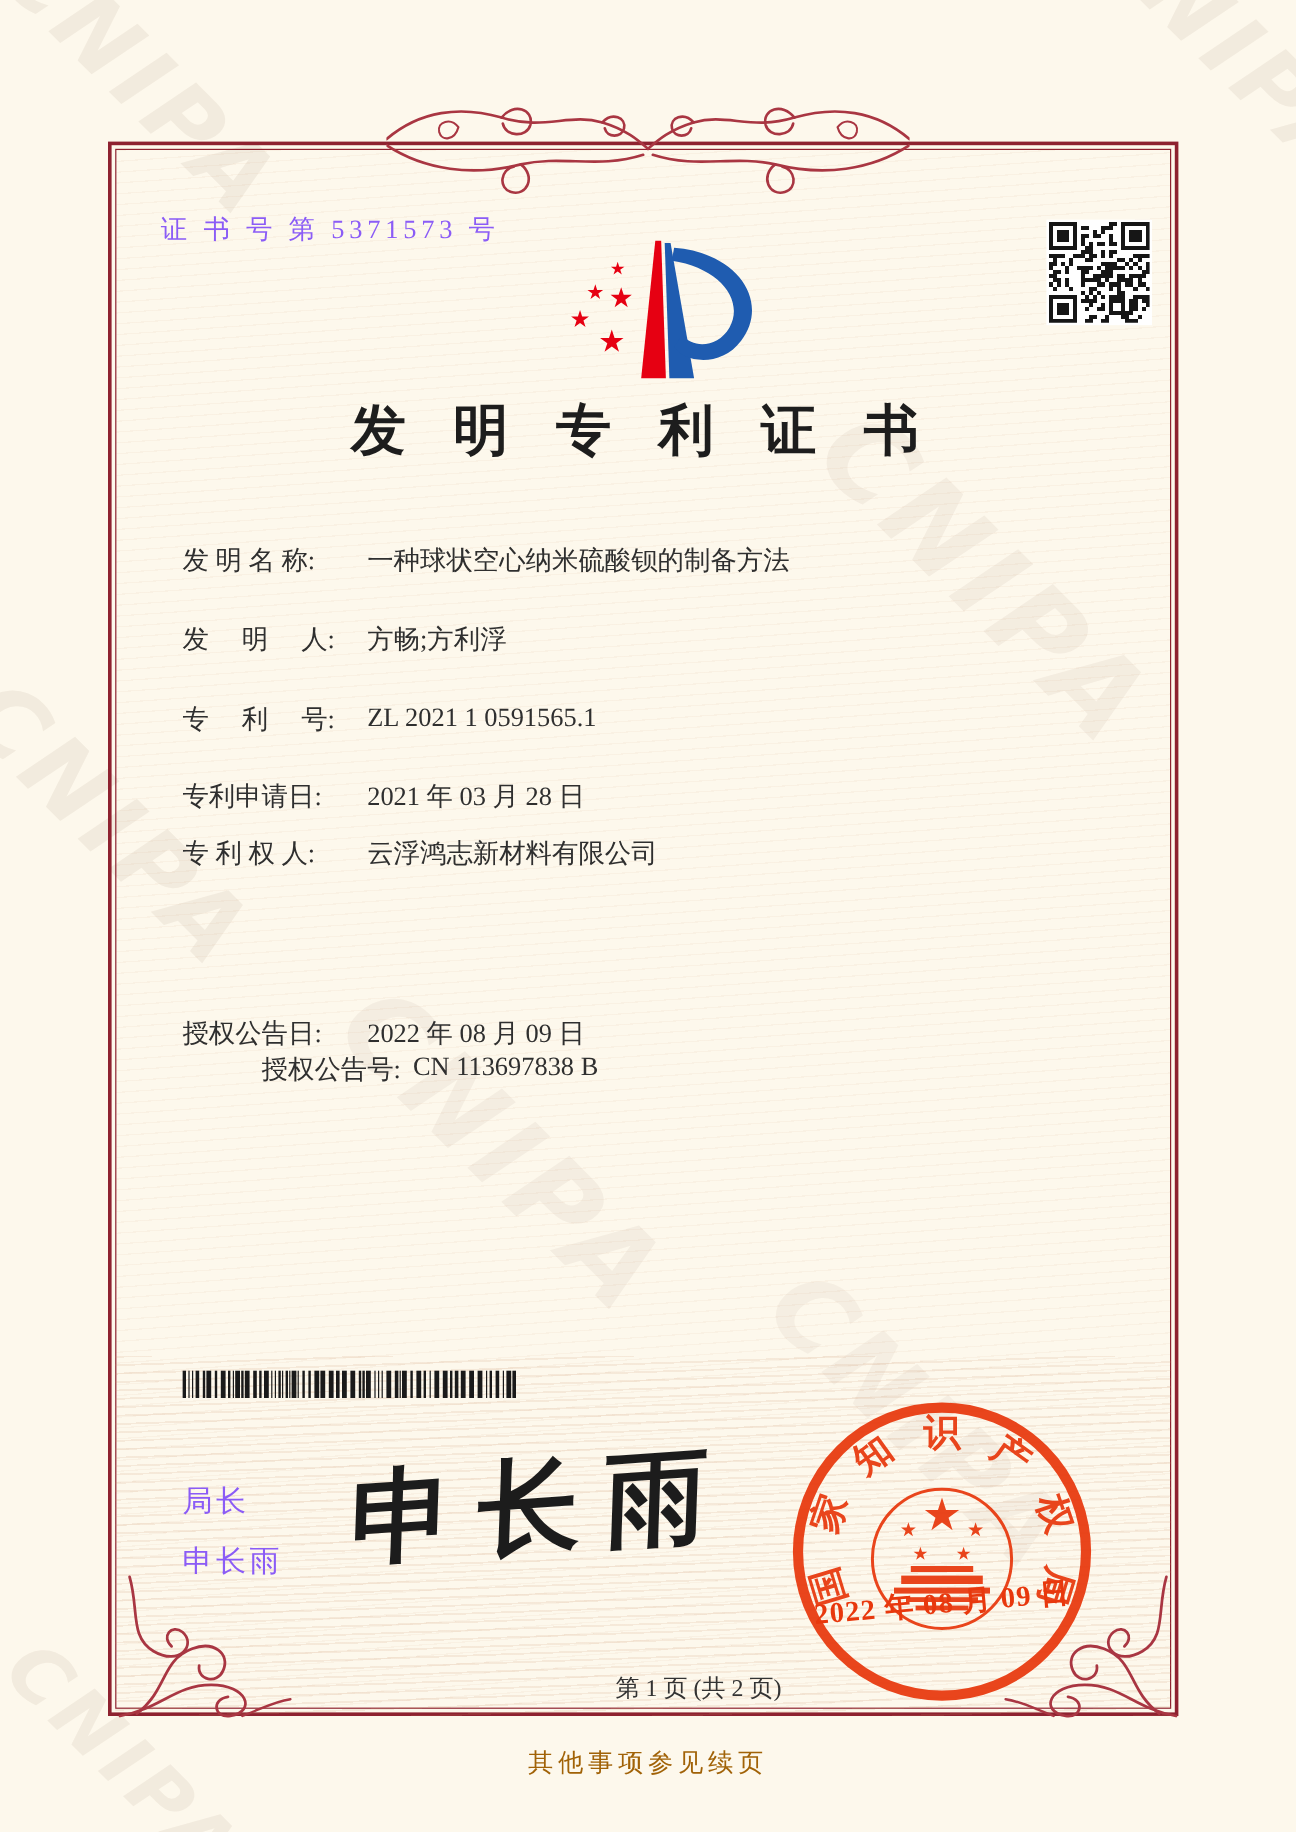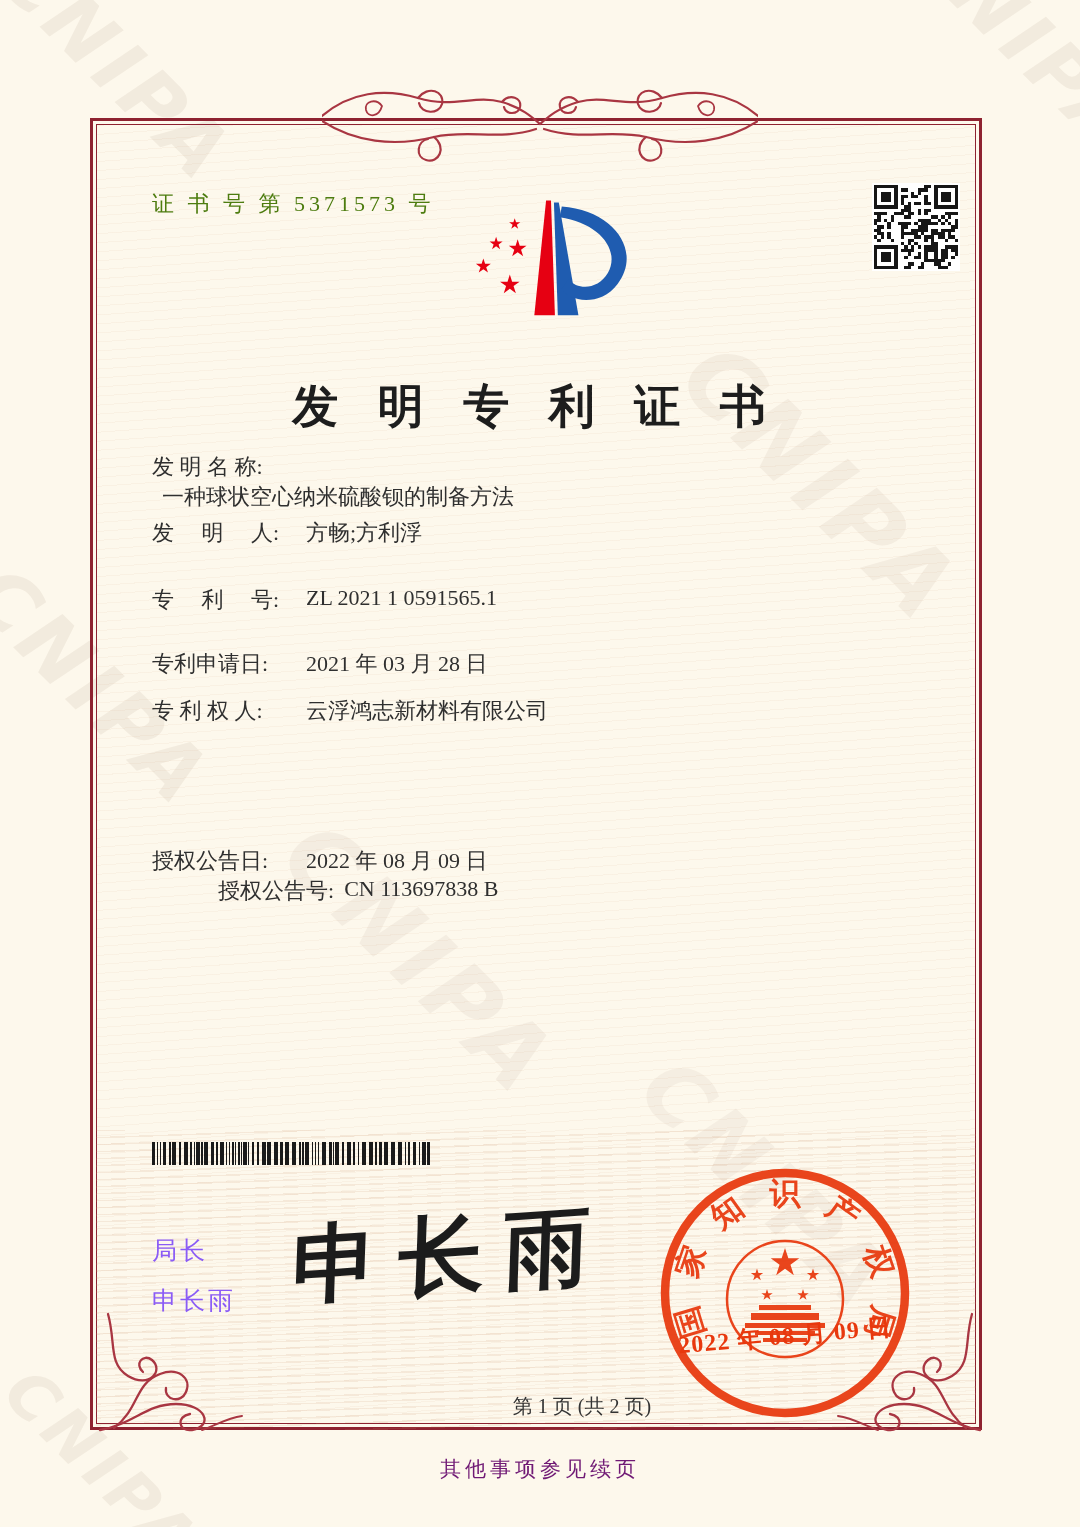--- a/index.html
+++ b/index.html
@@ -16,25 +16,25 @@
   }
   
   .frame-outer{position:absolute; left:90px; top:118px; width:892px; height:1312px;
     border:3px solid #8e2230; box-sizing:border-box;}
   .frame-inner{position:absolute; inset:3px; border:1px solid #8e2230;
     background:repeating-linear-gradient(176deg, rgba(203,148,108,.07) 0 1px, transparent 1px 9px);}
   .waves{position:absolute; left:96px; top:1130px; width:880px; height:300px;
     background:repeating-linear-gradient(178deg, rgba(198,140,100,.14) 0 1.5px, transparent 1.5px 7px);}
   .orn{position:absolute; pointer-events:none;}
   
-  .cert-no{position:absolute; left:152px; top:176px; font-size:22px; letter-spacing:4px; color:#4d7c0f;margin-top:13px;}
+  .cert-no{position:absolute; left:134px; top:176px; font-size:22px; letter-spacing:4px; color:#8b5cf6;}
   .logo{position:absolute; left:452px; top:180px;}
   .qr{position:absolute; left:872px; top:183px; background:#fff; padding:2px;}
   .title{position:absolute; left:90px; top:328px; width:892px; text-align:center;
-    font-size:46px; font-weight:bold; letter-spacing:14px; color:#1d1d1d;margin-top:48px;}
+    font-size:46px; font-weight:bold; letter-spacing:14px; color:#1d1d1d;}
   
   .row{position:absolute; left:152px; display:flex; font-size:22px; color:#2f2f2f;}
   .row .lbl{flex:none; white-space:pre; min-width:144px;}
   .row .val{margin-left:10px; max-width:620px;}
   .addr2{display:block;}
   .grant-group{display:flex;}
   .grant-group + .grant-group{margin-left:66px;}
   
   .body-text{position:absolute; left:140px; top:891px; width:806px;
     font-size:21.5px; line-height:1.7; text-align:justify; color:#272727;}
@@ -46,21 +46,21 @@
   .autograph{position:absolute; left:292px; top:1198px; font-size:86px; font-weight:bold;
     color:#1c1c1c; letter-spacing:20px; transform:rotate(-4deg) skewX(-6deg); white-space:nowrap;}
   
   .seal{position:absolute; left:655px; top:1163px; opacity:.93;}
   .seal-date{position:absolute; left:650px; top:1320px; width:270px; text-align:center;
     font-size:24px; font-weight:bold; color:#e8380d; letter-spacing:1px;
     transform:rotate(-5deg); white-space:nowrap;}
   
   .page-no{position:absolute; left:90px; top:1393px; width:984px; text-align:center; font-size:20px; color:#333;}
   .footer-note{position:absolute; left:0; top:1455px; width:1080px; text-align:center;
-    font-size:21px; letter-spacing:4px; color:#701a75;}
+    font-size:21px; letter-spacing:4px; color:#a16207;}
 </style>
 </head>
 <body>
 
 <div class="page">
 
   <div class="wm" style="left:-30px; top:20px;  font-size:78px;">CNIPA</div>
   <div class="wm" style="left:878px; top:-8px;  font-size:78px;">CNIPA</div>
   <div class="wm" style="left:648px; top:428px; font-size:94px; color:rgba(185,166,150,.13);">CNIPA</div>
   <div class="wm" style="left:-58px; top:640px; font-size:80px;">CNIPA</div>
@@ -322,21 +322,21 @@
         <rect x="19" y="1" width="5" height="5" fill="#fff"></rect>
         <rect x="20" y="2" width="3" height="3" fill="#161616"></rect>
         <rect x="0" y="18" width="7" height="7" fill="#161616"></rect>
         <rect x="1" y="19" width="5" height="5" fill="#fff"></rect>
         <rect x="2" y="20" width="3" height="3" fill="#161616"></rect>
       </g>
   </svg>
 
   <div class="title">发 明 专 利 证 书</div>
 
-  <div class="row" style="top:452px;flex-direction:column;">
+  <div class="row" style="top:452px;">
     <span class="lbl">发 明 名 称:</span>
     <span class="val">一种球状空心纳米硫酸钡的制备方法</span>
   </div>
   <div class="row" style="top:518px;">
     <span class="lbl">发　 明　 人:</span>
     <span class="val">方畅;方利浮</span>
   </div>
   <div class="row" style="top:585px;">
     <span class="lbl">专　 利　 号:</span>
     <span class="val">ZL 2021 1 0591565.1</span>

